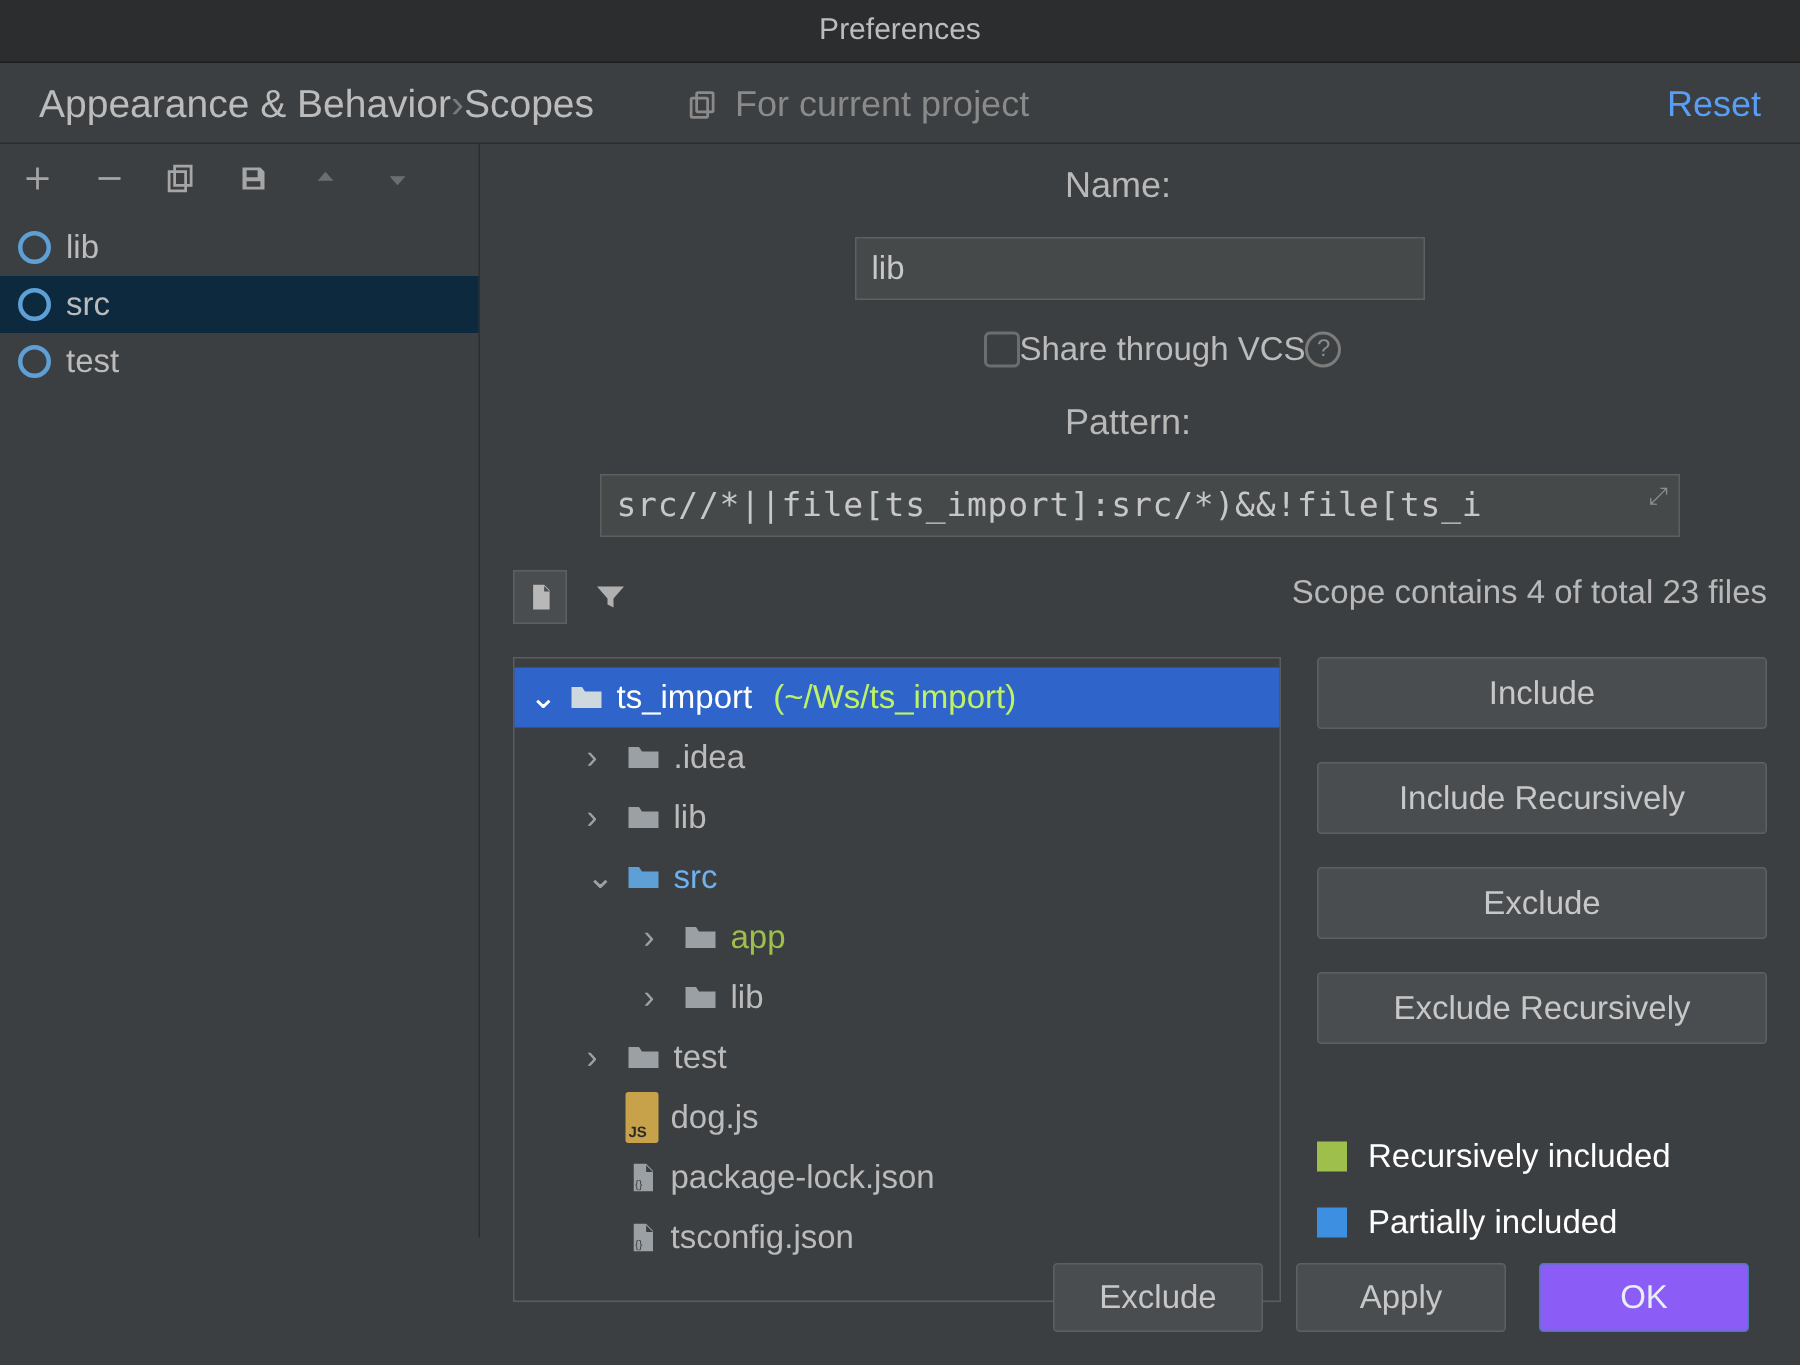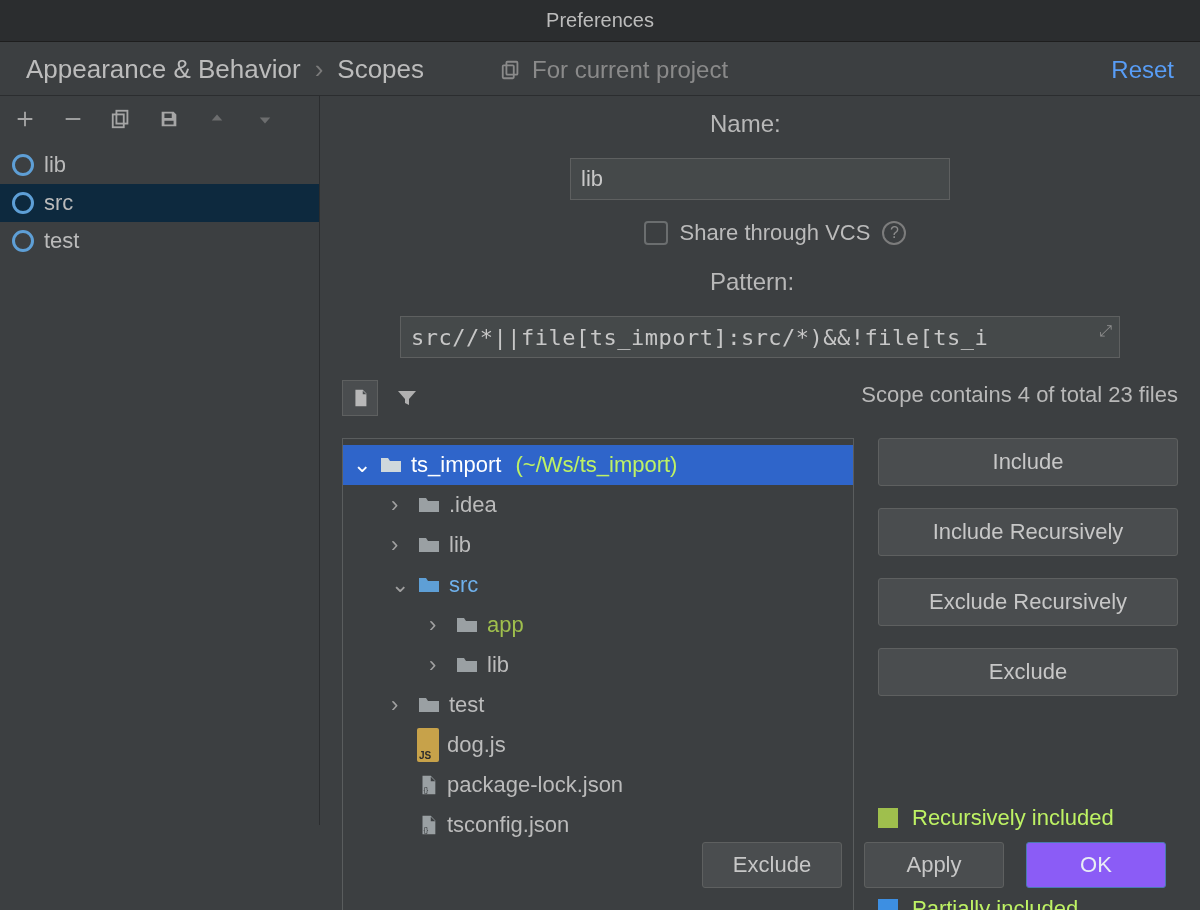--- a/index.html
+++ b/index.html
@@ -21,21 +21,20 @@
     color: #bcbcbc;
     font-size: 20px;
     border-bottom: 1px solid #1e1e1e;
   }
 
   
   .crumb-row {
     display: flex;
     align-items: center;
     padding: 12px 26px 10px 26px;
-    gap: 14px;
   }
   .crumb-row .bc {
     font-size: 26px;
     color: #bcbcbc;
   }
   .crumb-row .sep { color: #7a7a7a; }
   .crumb-row .project-scope {
     display: flex; align-items: center; gap: 8px;
     color: #8a8a8a; margin-left: 60px; font-size: 24px;
   }
@@ -109,21 +108,21 @@
   }
   .pattern-input {
     font-family: ui-monospace, Menlo, Consolas, monospace;
     width: 720px;
     letter-spacing: 0.5px;
     position: relative;
   }
   .expand-glyph {
     position: absolute; right: 8px; top: 6px; color: #8f8f8f; font-size: 16px;
   }
-  .share-block { display: flex; align-items: center; gap: 12px; margin-left: 30px; }
+  .share-block { display: flex; align-items: center; margin-left: 30px; }
   .checkbox {
     width: 24px; height: 24px; border: 2px solid #6b6e6f; border-radius: 4px;
     background: #3c3f41;
   }
   .help-circle {
     width: 24px; height: 24px; border: 2px solid #7c7c7c; border-radius: 50%;
     display: inline-flex; align-items: center; justify-content: center;
     color: #8c8c8c; font-size: 16px;
   }
 
@@ -178,21 +177,21 @@
     height:48px;
     background:#4a4d4f;
     border:1px solid #5e6060;
     color:#c7c7c7;
     font-size:22px;
     display:flex; align-items:center; justify-content:center;
     border-radius:3px;
     cursor: default;
   }
   .legend { margin-top: 40px; display:flex; flex-direction:column; gap:18px; }
-  .legend-row { display:flex; align-items:center; gap:14px; font-size:22px; color:#bef264;margin-top:47px;}
+  .legend-row { display:flex; align-items:center; gap:14px; font-size:22px; color:#ffffff;}
   .sw { width:20px; height:20px; }
   .sw.green { background:#9fbf4d; }
   .sw.blue  { background:#3d8fe2; }
 
   
   .bottom-bar {
     height: 80px;
     display:flex; align-items:center; justify-content:flex-end;
     gap: 22px; padding: 0 34px;
   }
@@ -392,22 +391,22 @@
                 <text x="7" y="20" font-size="8" fill="#3c3f41">{}</text>
               </svg>
           </span>
           <span>tsconfig.json</span>
         </div>
       </div>
 
       <div class="btn-col">
         <div class="btn">Include</div>
         <div class="btn">Include Recursively</div>
+        <div class="btn">Exclude</div>
         <div class="btn">Exclude Recursively</div>
-        <div class="btn">Exclude</div>
 
         <div class="legend">
           <div class="legend-row">
             <span class="sw green"></span>
             <span>Recursively included</span>
           </div>
           <div class="legend-row">
             <span class="sw blue"></span>
             <span>Partially included</span>
           </div>

